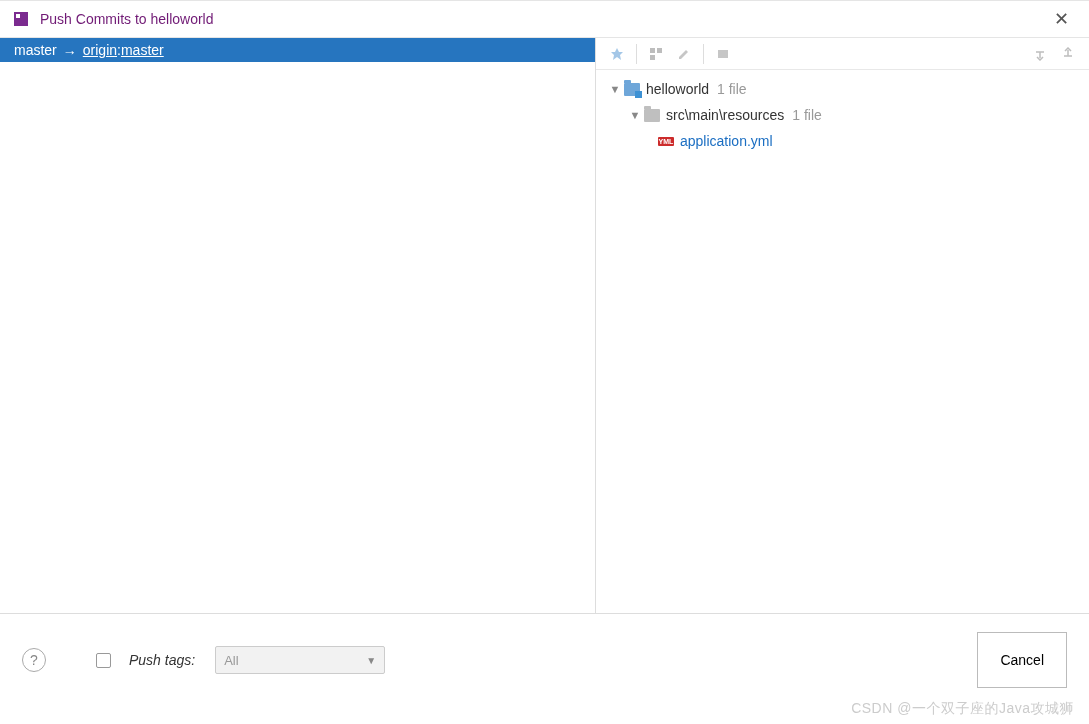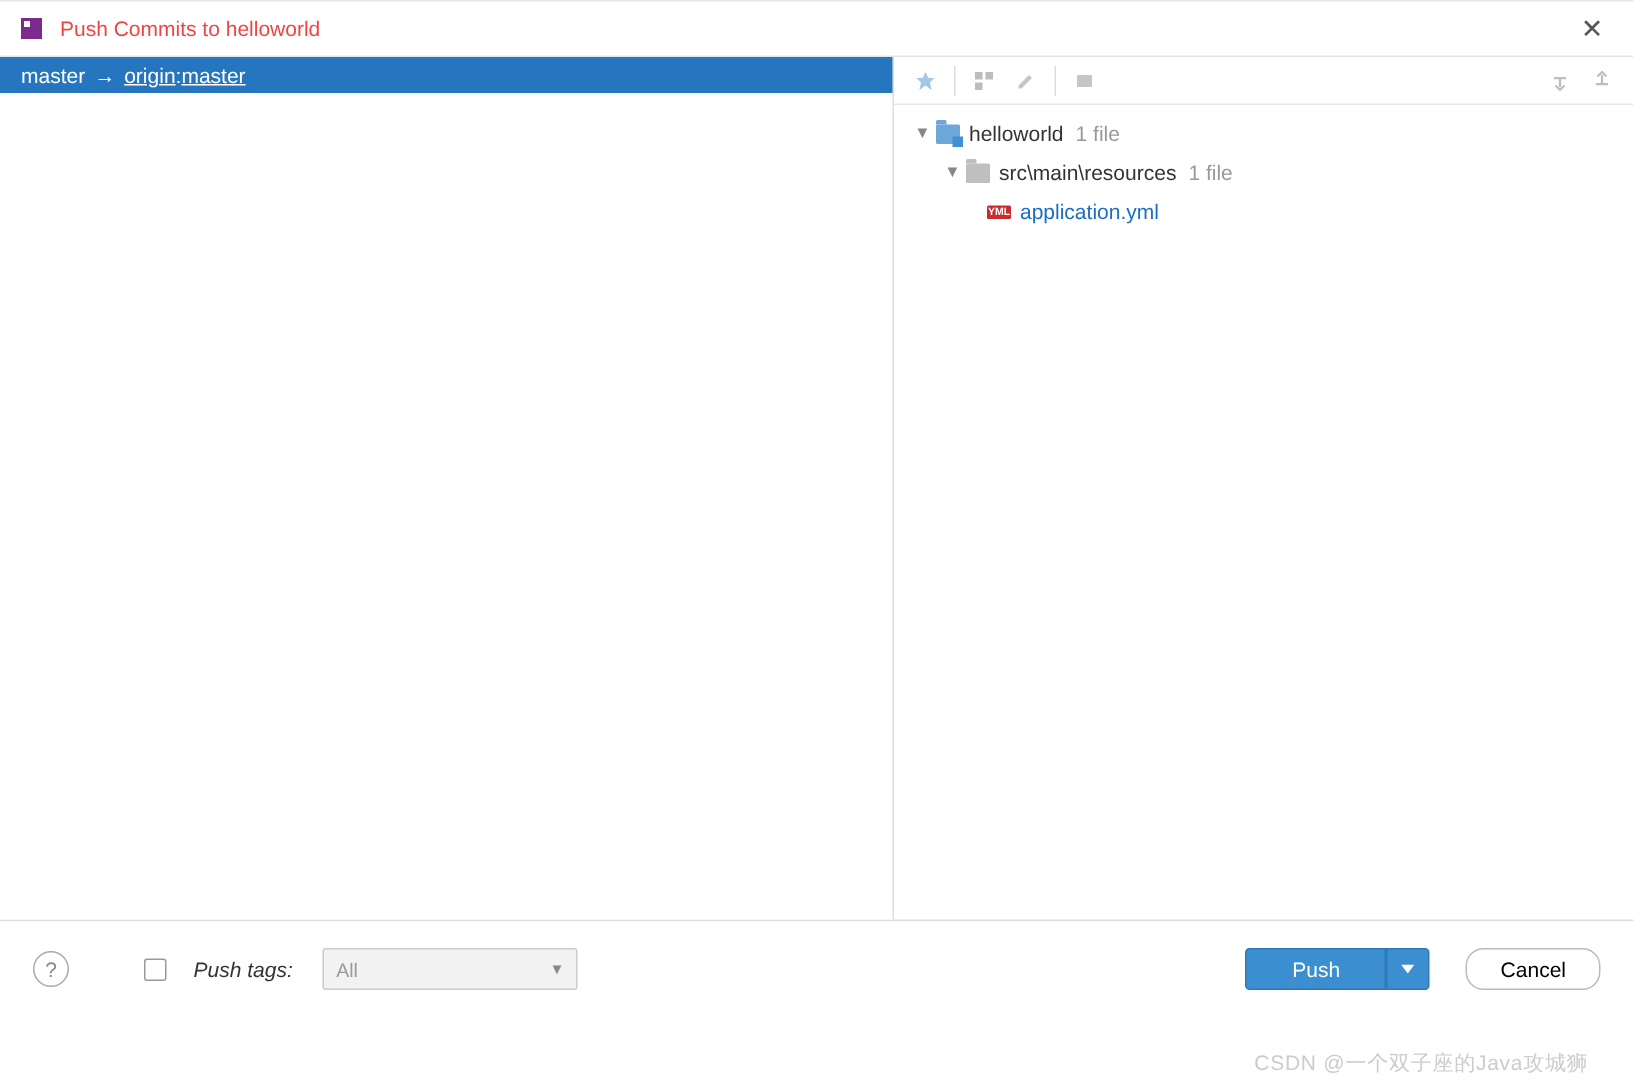--- a/index.html
+++ b/index.html
@@ -1,19 +1,19 @@
 <!DOCTYPE html>
 <html><head>
   <meta charset="utf-8">
   <style>
     * { box-sizing: border-box; margin: 0; padding: 0; }
     body { font-family: "Segoe UI", Arial, sans-serif; font-size: 13px; background: #fff; color: #222; width: 1089px; height: 724px; overflow: hidden; position: relative; }
     .titlebar { height: 38px; display: flex; align-items: center; padding: 0 12px; border-bottom: 1px solid #e5e5e5; border-top: 1px solid #e5e5e5; }
     .titlebar .app-icon { width: 18px; height: 18px; margin-right: 10px; display:flex; align-items:center; justify-content:center; }
-    .titlebar .title { font-size: 14px; color: #ef4444; }
+    .titlebar .title { font-size: 14px; color: #701a75; }
     .titlebar .close { margin-left: auto; font-size: 18px; color: #555; cursor: pointer; padding: 4px 8px; }
     .content { display: flex; height: 576px; border-bottom: 1px solid #ddd; }
     .left-panel { width: 596px; border-right: 1px solid #ddd; background: #fff; }
     .branch-row { background: #2675BF; color: #fff; padding: 4px 14px; font-size: 14px; display: flex; align-items: center; white-space: nowrap; }
     .branch-row .uline { text-decoration: underline; }
     .commit-item { padding: 5px 14px 5px 46px; font-size: 14px; color: #222; }
     .right-panel { flex: 1; display: flex; flex-direction: column; }
     .toolbar { display: flex; align-items: center; padding: 4px 8px; border-bottom: 1px solid #e8e8e8; gap: 2px; height: 32px; }
     .tool-btn { width: 26px; height: 24px; display: flex; align-items: center; justify-content: center; cursor: pointer; opacity: 0.55; }
     .tool-sep { width: 1px; height: 20px; background: #ddd; margin: 0 4px; }
@@ -37,22 +37,22 @@
     .footer { display: flex; align-items: center; padding: 18px 22px; gap: 10px; }
     .help-btn { width: 24px; height: 24px; border: 1.5px solid #aaa; border-radius: 50%; display: flex; align-items: center; justify-content: center; color: #888; font-size: 14px; cursor: pointer; margin-right: 40px; }
     .checkbox { width: 15px; height: 15px; border: 1px solid #999; background: #fff; margin-right: 8px; cursor: pointer; border-radius: 2px; }
     .push-tags-label { font-size: 14px; margin-right: 10px; color: #333; font-style: italic; }
     .dropdown { width: 170px; height: 28px; border: 1px solid #ccc; background: #f2f2f2; display: flex; align-items: center; padding: 0 8px; color: #999; font-size: 13px; border-radius: 2px; }
     .dropdown .dd-arrow { margin-left: auto; font-size: 10px; color: #888; }
     .footer-spacer { flex: 1; }
     .push-btn-group { display: flex; }
     .push-btn { background: #3b8fd1; color: #fff; border: 1px solid #2f79b5; padding: 5px 30px; font-size: 14px; border-radius: 3px 0 0 3px; cursor: pointer; font-weight: 500; }
     .push-btn-dd { background: #3b8fd1; border: 1px solid #2f79b5; border-left: 1px solid #2f79b5; color: #fff; padding: 5px 9px; border-radius: 0 3px 3px 0; cursor: pointer; display: flex; align-items: center; }
-    .cancel-btn { background: #fff; border: 1px solid #bbb; padding: 5px 22px; font-size: 14px; border-radius: 12px; cursor: pointer; margin-left: 14px; }
-    .watermark { position: absolute; right: 30px; bottom: 6px; color: #ccc; font-size: 14px; letter-spacing: 0.5px; pointer-events: none; }
+    .cancel-btn { background: #fff; border: 1px solid #bbb; padding: 19px 22px; font-size: 14px; border-radius: 0; cursor: pointer; margin-left: 14px; }
+    .watermark { position: absolute; right: 15px; bottom: 6px; color: #ccc; font-size: 14px; letter-spacing: 0.5px; pointer-events: none; }
   </style>
 </head>
 <body>
 
 <div class="titlebar">
   <span class="app-icon">
     <svg width="18" height="18" viewBox="0 0 18 18">
         <rect x="2" y="2" width="14" height="14" fill="#7b2b8f"></rect>
         <rect x="4" y="4" width="4" height="4" fill="#fff"></rect>
       </svg>
@@ -138,24 +138,16 @@
 
 <div class="footer">
   <div class="help-btn">?</div>
   <div class="checkbox"></div>
   <span class="push-tags-label">Push tags:</span>
   <div class="dropdown">
     <span>All</span>
     <span class="dd-arrow">▼</span>
   </div>
   <div class="footer-spacer"></div>
-  <div class="push-btn-group">
-    <button class="push-btn">Push</button>
-    <button class="push-btn-dd">
-      <svg width="9" height="6" viewBox="0 0 9 6">
-          <path d="M0 0 L9 0 L4.5 6 Z" fill="#fff"></path>
-        </svg>
-    </button>
-  </div>
   <button class="cancel-btn">Cancel</button>
 </div>
 
 <div class="watermark">CSDN @一个双子座的Java攻城狮</div>
 
 </body></html>

